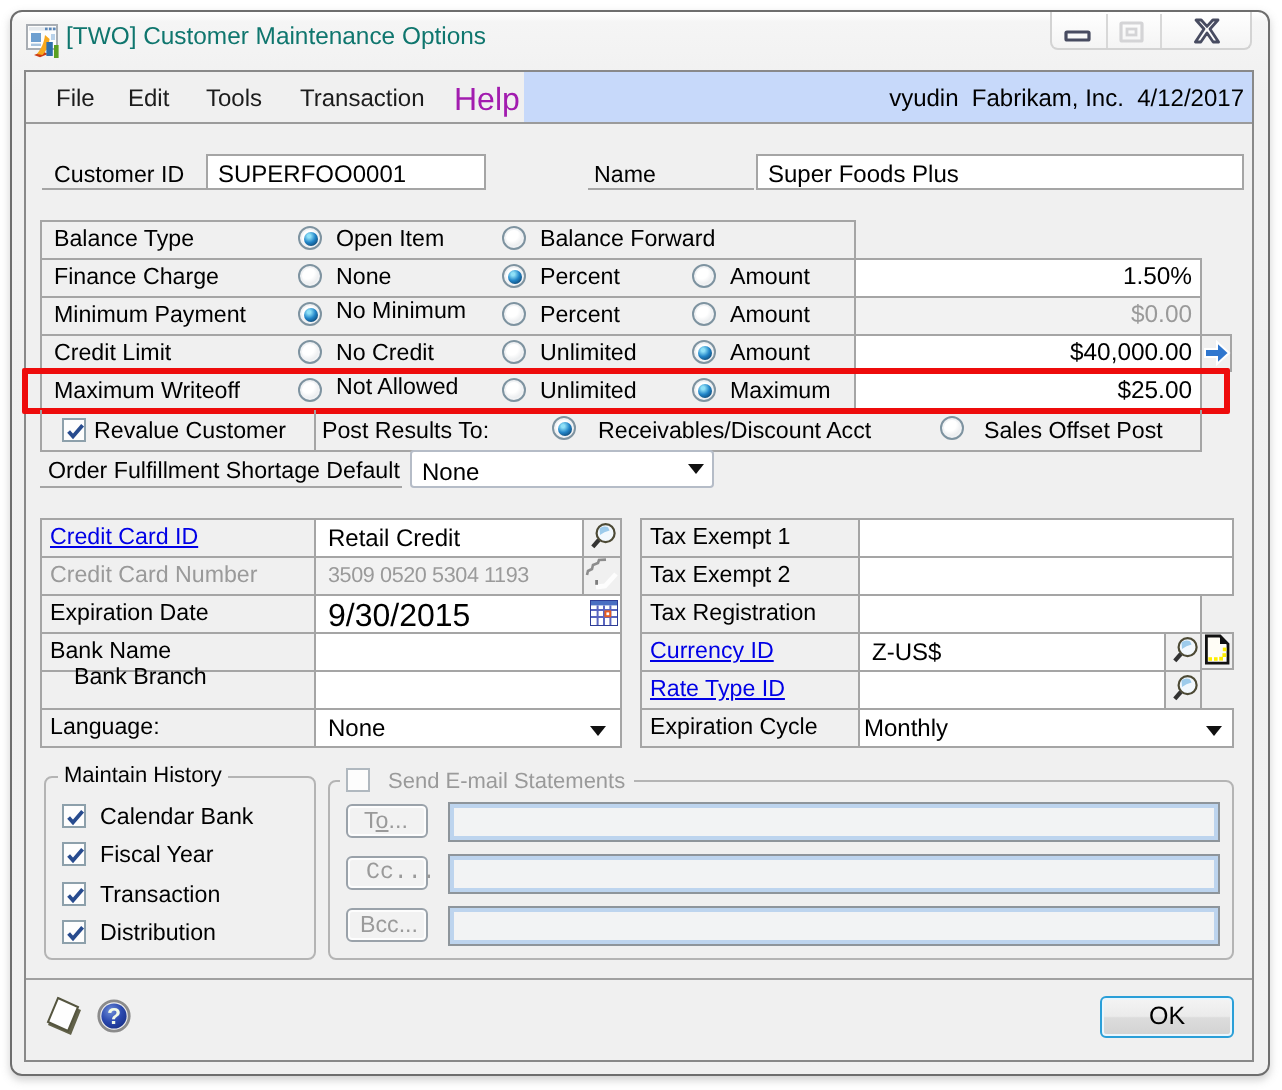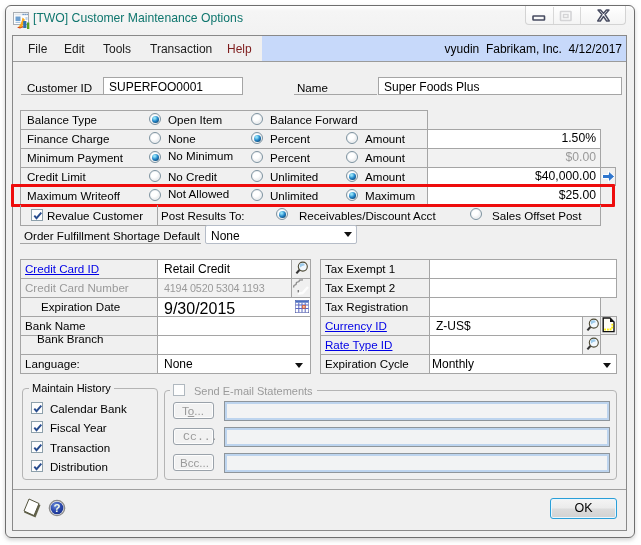--- a/index.html
+++ b/index.html
@@ -57,21 +57,21 @@
 </svg>
 
 <div class="abs" style="left:12px;top:35px;width:615px;height:496px;background:#f0f0f0;border:1px solid #898989;box-sizing:border-box;"></div>
 
 <div class="abs" style="left:262px;top:36px;width:364px;height:25px;background:#c7d9fa;"></div>
 <div class="abs" style="left:13px;top:61px;width:613px;height:1px;background:#9b9b9b;"></div>
 <div class="lbl" style="left:28px;top:42px;font-size:12px;color:#1c1c1c;">File</div>
 <div class="lbl" style="left:64px;top:42px;font-size:12px;color:#1c1c1c;">Edit</div>
 <div class="lbl" style="left:103px;top:42px;font-size:12px;color:#1c1c1c;">Tools</div>
 <div class="lbl" style="left:150px;top:42px;font-size:12px;color:#1c1c1c;">Transaction</div>
-<div class="lbl" style="left:227px;top:42px;font-size:12px;color:#7f1d1d;">Help</div>
+<div class="lbl" style="left:227px;top:42px;font-size:16px;color:#a21caf;">Help</div>
 <div class="lbl" style="right:19px;top:42px;font-size:12px;color:#000;">vyudin&nbsp; Fabrikam, Inc.&nbsp; 4/12/2017</div>
 
 <div class="lbl" style="left:27px;top:81px;">Customer ID</div>
 <div class="line" style="left:21px;top:94px;width:82px;height:1px;"></div>
 <div class="field" style="left:103px;top:77px;width:140px;height:18px;border:1px solid #a5a5a5;box-sizing:border-box;"></div>
 <div class="lbl" style="left:109px;top:80px;font-size:12px;">SUPERFOO0001</div>
 <div class="lbl" style="left:297px;top:81px;">Name</div>
 <div class="line" style="left:294px;top:94px;width:83px;height:1px;"></div>
 <div class="field" style="left:378px;top:77px;width:244px;height:18px;border:1px solid #a5a5a5;box-sizing:border-box;"></div>
 <div class="lbl" style="left:384px;top:80px;font-size:12px;">Super Foods Plus</div>
@@ -177,27 +177,27 @@
 <div class="line" style="left:20px;top:335px;width:291px;height:1px;"></div>
 <div class="line" style="left:20px;top:354px;width:291px;height:1px;"></div>
 <div class="line" style="left:20px;top:373px;width:291px;height:1px;"></div>
 <div class="line" style="left:20px;top:259px;width:1px;height:115px;"></div>
 <div class="line" style="left:157px;top:259px;width:1px;height:115px;"></div>
 <div class="line" style="left:310px;top:259px;width:1px;height:115px;"></div>
 <div class="line" style="left:291px;top:259px;width:1px;height:38px;"></div>
 
 <div class="lbl link" style="left:25px;top:262px;">Credit Card ID</div>
 <div class="lbl gray" style="left:25px;top:281px;">Credit Card Number</div>
-<div class="lbl" style="left:41px;top:300px;">Expiration Date</div>
+<div class="lbl" style="left:25px;top:300px;">Expiration Date</div>
 <div class="lbl" style="left:25px;top:319px;">Bank Name</div>
 <div class="lbl" style="left:25px;top:332px;margin-left:12px;">Bank Branch</div>
 <div class="lbl" style="left:25px;top:357px;">Language:</div>
 
 <div class="lbl" style="left:164px;top:262px;font-size:12px;">Retail Credit</div>
-<div class="lbl gray" style="left:164px;top:282px;font-size:10.8px;letter-spacing:-0.2px;">4194 0520 5304 1193</div>
+<div class="lbl gray" style="left:164px;top:282px;font-size:10.8px;letter-spacing:-0.2px;">3509 0520 5304 1193</div>
 <div class="lbl" style="left:164px;top:300px;font-size:16px;">9/30/2015</div>
 <div class="lbl" style="left:164px;top:357px;font-size:12px;">None</div>
 <div class="ddarrow" style="left:295px;top:363px;"></div>
 
 <svg class="abs" style="left:293px;top:261px" width="16" height="16" viewBox="0 0 16 16">
   <circle cx="9.8" cy="5.6" r="4.5" fill="#f2f8fd" stroke="#4d4a35" stroke-width="1.1"></circle>
   <path d="M6.8 3.2 A4 4 0 0 1 11 2.6 L11.8 4.2 A10 10 0 0 0 7 6.5 Z" fill="#9dcbeb"></path>
   <line x1="6.4" y1="9" x2="3.4" y2="12.4" stroke="#333" stroke-width="2.1"></line>
 </svg>
 

